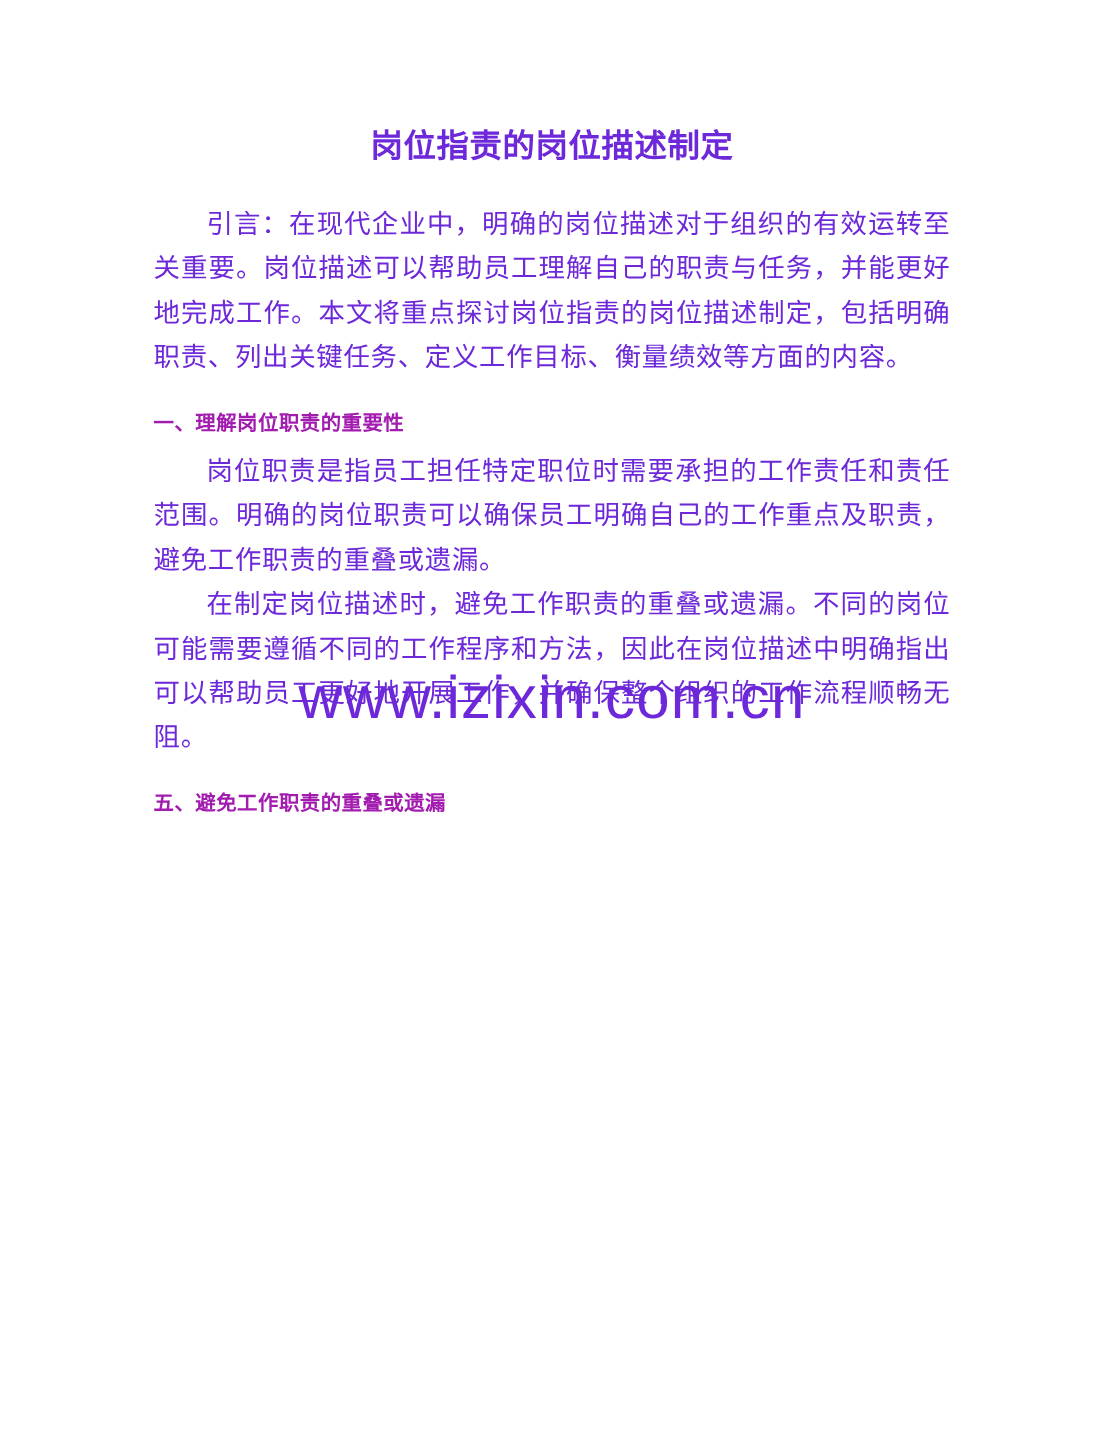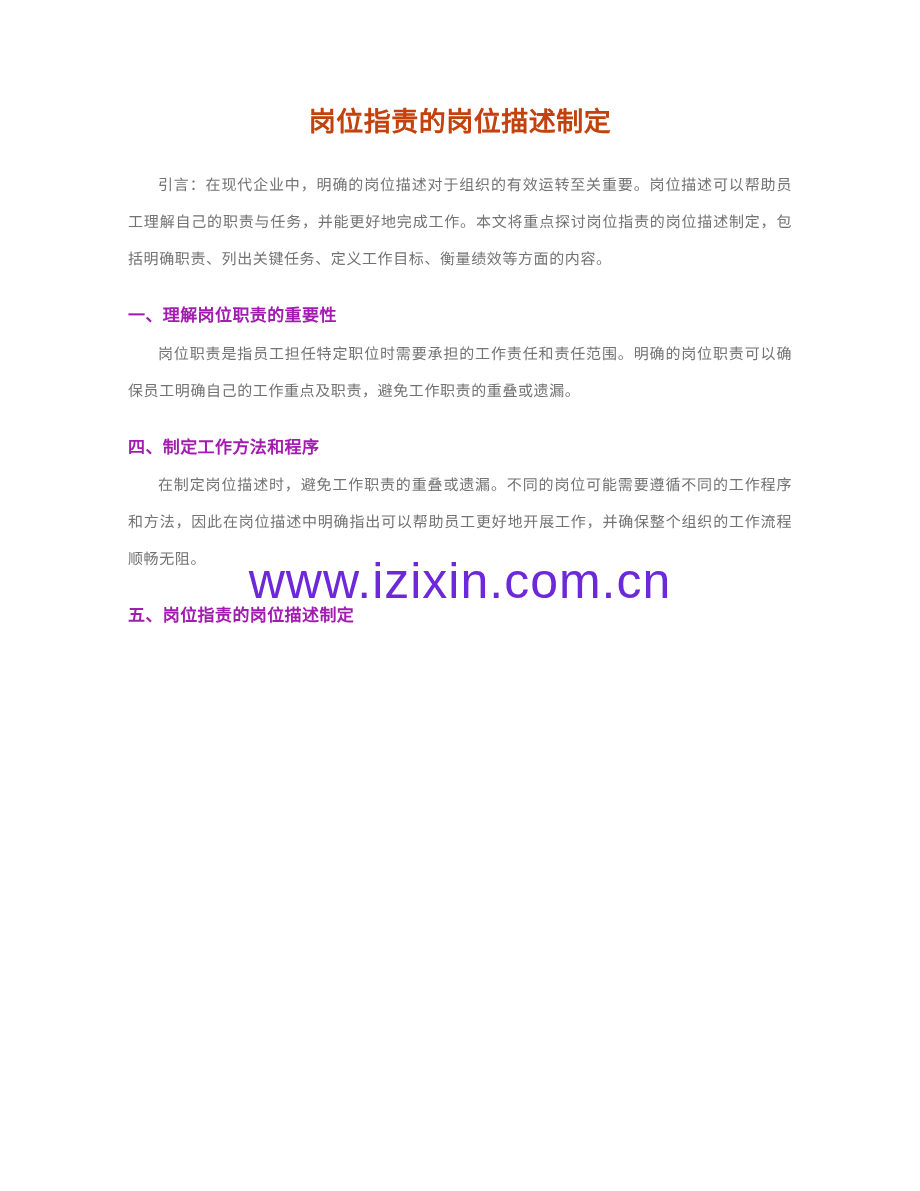--- a/index.html
+++ b/index.html
@@ -47,31 +47,31 @@
     z-index: 2;
     padding: 0 128px 0 128px;
   }
   .doc-title {
     margin: 0;
     padding-top: 104px;
     text-align: center;
     font-family: "Liberation Sans", "DejaVu Sans", sans-serif;
     font-size: 27px;
     font-weight: bold;
-    color: #c2410c;
+    color: #6d28d9;
     letter-spacing: 0.5px;
     line-height: 1.35;
   }
   .para {
     margin: 0;
     text-indent: 2em;
-    font-family: Liberation Mono, monospace;
-    font-size: 15px;
+    font-family: Liberation Serif, serif;
+    font-size: 22px;
     line-height: 37px;
-    color: #737373;
+    color: #6d28d9;
     text-align: justify;
     text-justify: inter-ideograph;
     letter-spacing: 0.6px;
   }
   .para.intro {
     margin-top: 28px;
   }
   .section-heading {
     margin: 0;
     padding-top: 24px;
@@ -105,22 +105,21 @@
     <div class="section-block">
       <h2 class="section-heading">一、理解岗位职责的重要性</h2>
       <p class="para">岗位职责是指员工担任特定职位时需要承担的工作责任和责任范围。明确的岗位职责可以确保员工明确自己的工作重点及职责，避免工作职责的重叠或遗漏。</p>
     </div>
 
 
     <div class="section-block">
     </div>
 
     <div class="section-block">
-      <h2 class="section-heading">四、制定工作方法和程序</h2>
       <p class="para">在制定岗位描述时，避免工作职责的重叠或遗漏。不同的岗位可能需要遵循不同的工作程序和方法，因此在岗位描述中明确指出可以帮助员工更好地开展工作，并确保整个组织的工作流程顺畅无阻。</p>
     </div>
 
     <div class="section-block">
-      <h2 class="section-heading">五、岗位指责的岗位描述制定</h2>
+      <h2 class="section-heading">五、避免工作职责的重叠或遗漏</h2>
     </div>
 
   </div>
 </div>
 
 </body></html>

